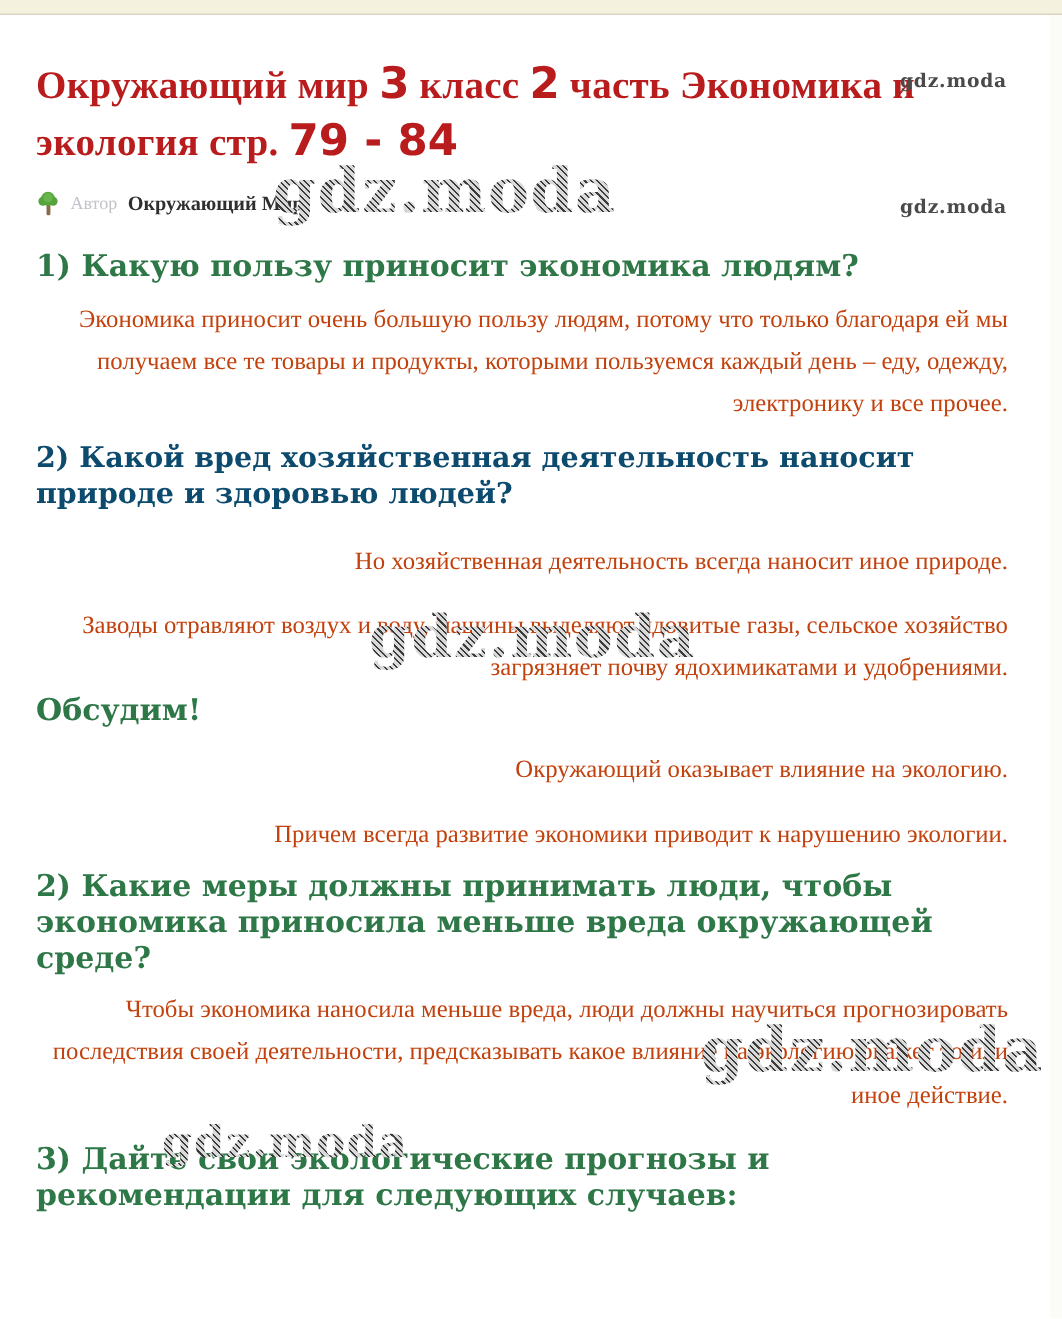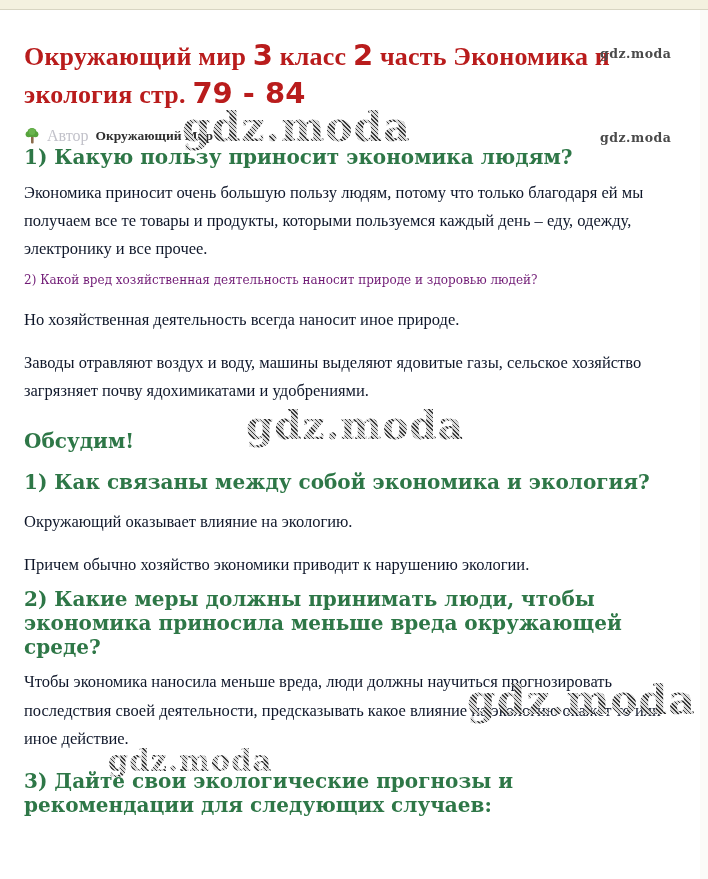--- a/index.html
+++ b/index.html
@@ -14,43 +14,44 @@
   main { padding:18px 36px 0 24px; }
 
   h1 {
     color:#b91c1c; margin:8px 0 0;
     font-family:"Liberation Serif", serif; font-weight:bold;
     font-size:26px; line-height:1.32; letter-spacing:0.2px;
   }
   h1 .num { font-family:"DejaVu Sans", sans-serif; font-size:29px; letter-spacing:0; }
 
   .author-row { display:flex; align-items:center; gap:7px; margin-top:14px; height:18px; }
-  .author-label { color:#c2c2ca; font-size:16px; font-family:"Liberation Serif", serif; }
+  .author-label { color:#c2c2ca; font-size:12px; font-family:"Liberation Serif", serif; }
   .author-name { color:#2f2f2f; font-weight:bold; font-size:13.5px; font-family:"Liberation Serif", serif; }
   .tree { width:16px; height:17px; display:block; }
 
   h2 {
     color:#2e7747; margin:0;
     font-family:"DejaVu Serif", serif; font-weight:bold;
     font-size:20px; line-height:1.2;
   }
   h3 {
-    color:#701a75; margin:0;
-    font-family:"DejaVu Serif", serif; font-weight:normal;
-    font-size:12px; line-height:1.3;
+    color:#0c4a6e; margin:0;
+    font-family:"DejaVu Serif", serif; font-weight:bold;
+    font-size:19px; line-height:1.3;
   }
   p {
-    color:#0f172a; margin:0; max-width:652px;
+    color:#c2410c; margin:0; max-width:652px;
     font-size:16.5px; line-height:1.72;
     font-family:"Liberation Serif", serif;
+    text-align:right;
   }
 
-  .mt7{margin-top:24px}.mt8{margin-top:8px}.mt9{margin-top:9px}.mt6{margin-top:6px}
+  .mt7{margin-top:2px}.mt8{margin-top:8px}.mt9{margin-top:9px}.mt6{margin-top:6px}
   .mt10{margin-top:10px}.mt14{margin-top:14px}.mt16{margin-top:16px}
-  .mt17{margin-top:17px}.mt18{margin-top:18px}.mt20{}
+  .mt17{margin-top:17px}.mt18{margin-top:18px}.mt20{margin-top:20px}
 
   .wm {
     position:absolute; pointer-events:none; white-space:nowrap;
     font-family:"DejaVu Serif", serif; font-weight:bold; letter-spacing:1px;
     background:repeating-linear-gradient(45deg,#3b3b3b 0,#3b3b3b 1px,#d9d9d9 1px,#d9d9d9 3px);
     -webkit-background-clip:text; background-clip:text; color:transparent;
   }
   .wm-sm {
     position:absolute; pointer-events:none; white-space:nowrap;
     font-family:"DejaVu Serif", serif; font-weight:bold;
@@ -87,23 +88,22 @@
 
   <h2 class="mt20">1) Какую пользу приносит экономика людям?</h2>
   <p class="mt10">Экономика приносит очень большую пользу людям, потому что только благодаря ей мы получаем все те товары и продукты, которыми пользуемся каждый день – еду, одежду, электронику и все прочее.</p>
 
   <h3 class="mt9">2) Какой вред хозяйственная деятельность наносит природе и здоровью людей?</h3>
   <p class="mt18">Но хозяйственная деятельность всегда наносит иное природе.</p>
   <p class="mt14">Заводы отравляют воздух и воду, машины выделяют ядовитые газы, сельское хозяйство загрязняет почву ядохимикатами и удобрениями.</p>
 
   <h2 class="mt7">Обсудим!</h2>
 
-  <h2 class="mt17">1) Как связаны между собой экономика и экология?</h2>
   <p class="mt14">Окружающий оказывает влияние на экологию.</p>
-  <p class="mt14">Причем обычно хозяйство экономики приводит к нарушению экологии.</p>
+  <p class="mt14">Причем всегда развитие экономики приводит к нарушению экологии.</p>
 
   <h2 class="mt8">2) Какие меры должны принимать люди, чтобы экономика приносила меньше вреда окружающей среде?</h2>
   <p class="mt9">Чтобы экономика наносила меньше вреда, люди должны научиться прогнозировать последствия своей деятельности, предсказывать какое влияние на экологию окажет то или иное действие.</p>
 
   <h2 class="mt16">3) Дайте свои экологические прогнозы и рекомендации для следующих случаев:</h2>
 
 </main>
 
 <div class="wm-sm wm-sm-1">gdz.moda</div>
 <div class="wm wm-big-1">gdz.moda</div>

